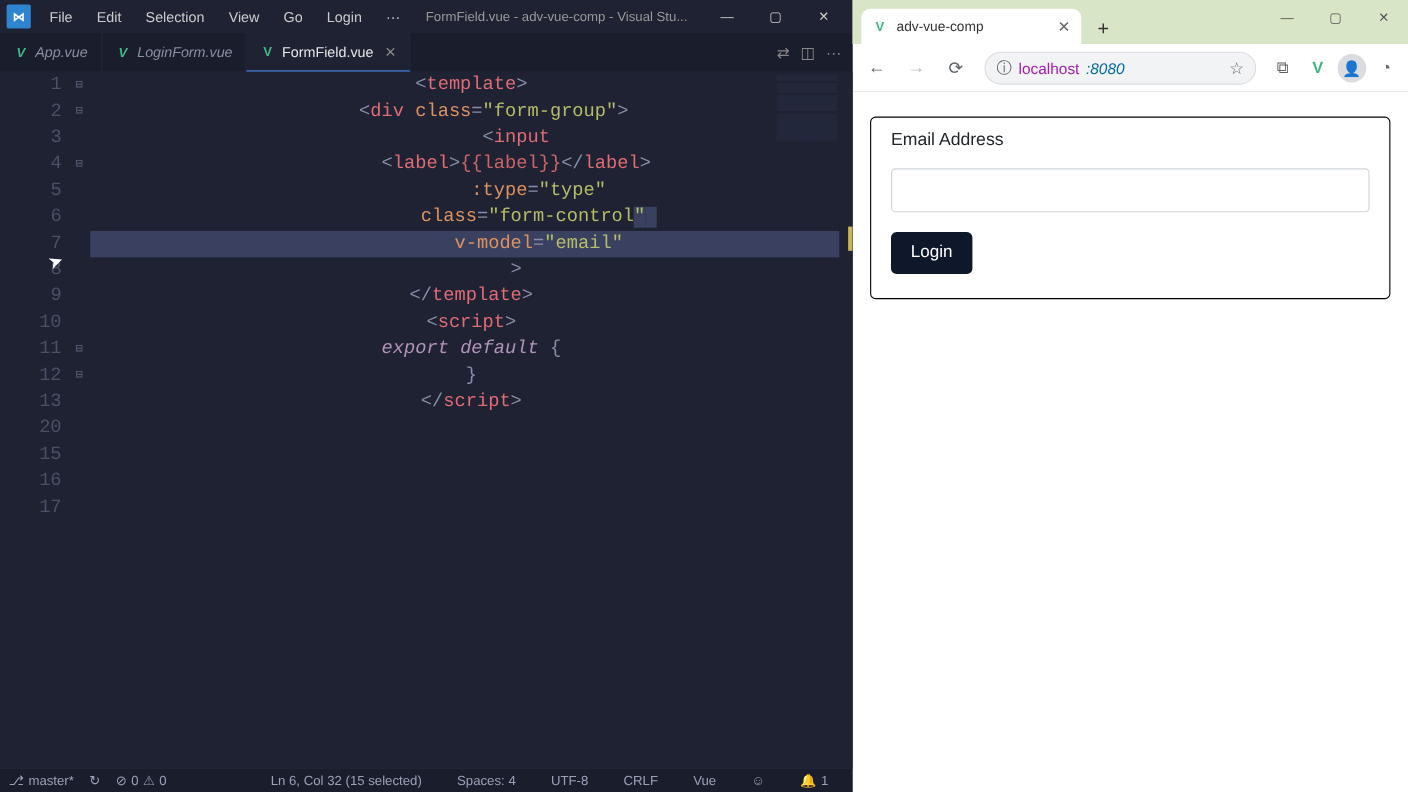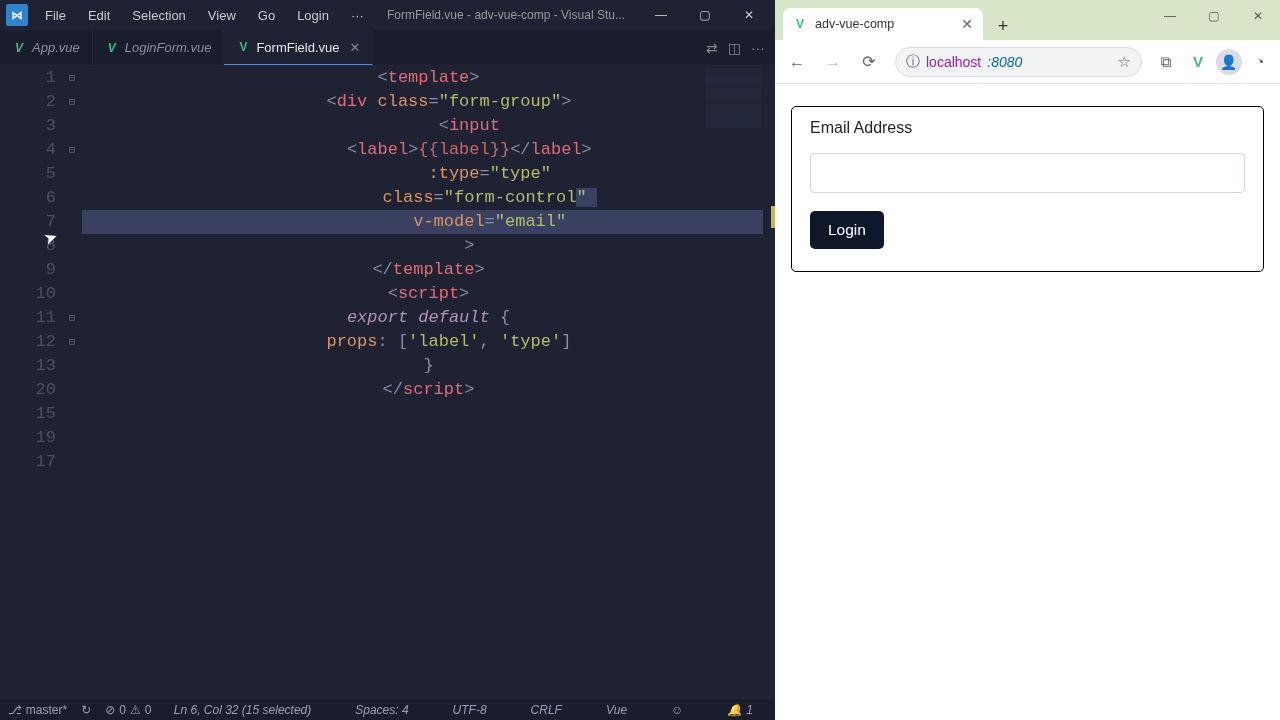--- a/index.html
+++ b/index.html
@@ -157,21 +157,21 @@
 .vs-status {
   height: 22px;
   background: #1a1d2b;
   color: #9aa0b8;
   display: flex; align-items: center;
   font-size: 12px;
   padding: 0 8px;
   border-top: 1px solid #242738;
 }
 .vs-status .sb-item { margin-right: 14px; display:flex; align-items:center; gap:4px; cursor:pointer; }
-.vs-status .right { margin-left: auto; display:flex; gap:30px;font-style:italic; }
+.vs-status .right { margin-left: auto; display:flex; gap:18px; }
 
 
 .mouse-cursor {
   position:absolute; left:44px; top:228px;
   color:#fff; font-size:16px; transform: rotate(-20deg);
   pointer-events:none;
 }
 
 
 .browser {
@@ -326,21 +326,21 @@
       <div class="ln">6</div>
       <div class="ln">7</div>
       <div class="ln">8</div>
       <div class="ln">9</div>
       <div class="ln">10</div>
       <div class="ln">11</div>
       <div class="ln">12</div>
       <div class="ln">13</div>
       <div class="ln">20</div>
       <div class="ln">15</div>
-      <div class="ln">19</div>
+      <div class="ln">16</div>
       <div class="ln">17</div>
     </div>
     <div class="fold-col">
       <div class="fold">⊟</div>
       <div class="fold">⊟</div>
       <div class="fold"></div>
       <div class="fold">⊟</div>
       <div class="fold"></div>
         <div class="fold"></div>
         <div class="fold"></div>
@@ -361,21 +361,20 @@
 <div class="line"><span>    </span><span class="c-punct">&lt;</span><span class="c-tag">div</span><span> </span><span class="c-attr">class</span><span class="c-punct">=</span><span class="c-str">"</span><span class="c-str">form-group</span><span class="c-str">"</span><span class="c-punct">&gt;</span></div>
 <div class="line"><span>        </span><span class="c-punct">&lt;</span><span class="c-tag">input</span></div>
 <div class="line"><span>        </span><span class="c-punct">&lt;</span><span class="c-tag">label</span><span class="c-punct">&gt;</span><span class="c-inter">{{</span><span class="c-inter">label</span><span class="c-inter">}}</span><span class="c-punct">&lt;/</span><span class="c-tag">label</span><span class="c-punct">&gt;</span></div>
 <div class="line"><span>            </span><span class="c-attr">:type</span><span class="c-punct">=</span><span class="c-str">"</span><span class="c-str">type</span><span class="c-str">"</span></div>
 <div class="line"><span>            </span><span class="c-attr">class</span><span class="c-punct">=</span><span class="c-str">"</span><span class="c-str">form-control</span><span class="c-str sel">"</span><span class="sel"> </span></div>
 <div class="line sel"><span>            </span><span class="c-attr">v-model</span><span class="c-punct">=</span><span class="c-str">"</span><span class="c-str">email</span><span class="c-str">"</span></div>
 <div class="line"><span>        </span><span class="c-punct">&gt;</span></div>
 <div class="line"><span class="c-punct">&lt;/</span><span class="c-tag">template</span><span class="c-punct">&gt;</span></div>
 <div class="line"><span class="c-punct">&lt;</span><span class="c-tag">script</span><span class="c-punct">&gt;</span></div>
 <div class="line"><span class="c-kw">export</span><span> </span><span class="c-kw">default</span><span> </span><span class="c-punct">{</span></div>
-<div class="line"><span>    </span><span class="c-ident">props</span><span class="c-punct">: </span><span class="c-punct">[</span><span class="c-str">'</span><span class="c-str">label</span><span class="c-str">'</span><span class="c-punct">, </span><span class="c-str">'</span><span class="c-str">type</span><span class="c-str">'</span><span class="c-punct">]</span></div>
 <div class="line"><span class="c-punct">}</span></div>
 <div class="line"><span class="c-punct">&lt;/</span><span class="c-tag">script</span><span class="c-punct">&gt;</span></div>
 <div class="line"></div>
 <div class="line"></div>
     </div>
 
     <div class="minimap"></div>
     <div class="right-strip">
       <div class="mark" style="top:140px"></div>
     </div>

